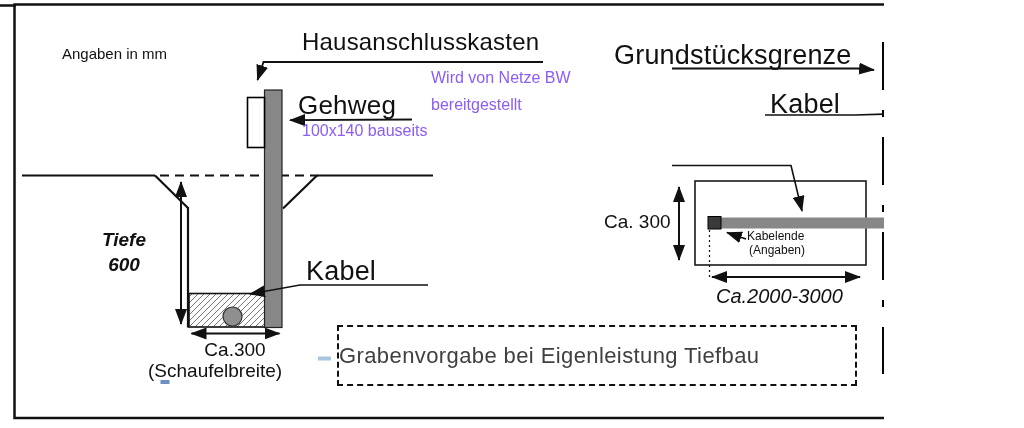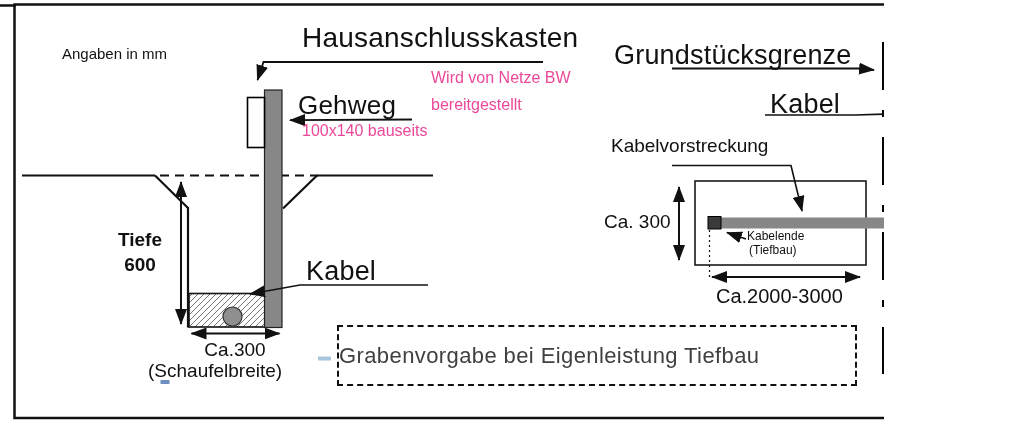--- a/index.html
+++ b/index.html
@@ -4,21 +4,21 @@
 <style>
   html,body{margin:0;padding:0;background:#fff;}
   #stage{
     position:relative;width:884px;height:428px;background:#ffffff;overflow:hidden;
     font-family:"Liberation Sans",sans-serif;color:#111;
   }
   #gfx{position:absolute;left:0;top:0;width:1024px;height:428px;}
   .lbl{position:absolute;white-space:nowrap;line-height:1.05;color:#111;}
   .big{font-size:27px;letter-spacing:.2px;}
   .mid{font-size:19px;}
-  .sub{font-size:16px;color:#ec4899;}
+  .sub{font-size:16px;color:#8b5cf6;}
   .tiny{font-size:12px;}
   .note{font-size:15px;}
   .bold2line{font-weight:bold;font-size:19px;text-align:center;line-height:25px;}
   .center{text-align:center;}
   .gehweg-box{
     position:absolute;left:934px;top:126px;width:80px;height:30px;background:#fff;
     display:flex;align-items:center;justify-content:center;font-size:16px;color:#ec4899;
   }
   .title-box{
     position:absolute;left:337px;top:325px;width:516px;height:57px;
@@ -86,44 +86,43 @@
 
     <rect x="318" y="356.5" width="13" height="4" fill="#a9c6dc"></rect>
     <rect x="160.5" y="380" width="9" height="4" fill="#6f8fc0"></rect>
 
     <line x1="0" y1="5.5" x2="16" y2="5.5" stroke="#111" stroke-width="2.5"></line>
     <rect x="14.5" y="4.5" width="1002" height="413.5" fill="none" stroke="#111" stroke-width="2.5"></rect>
   </svg>
 
   <div class="lbl note" style="left:62px;top:46px;">Angaben in mm</div>
 
-  <div class="lbl big" style="left:302px;top:23px;font-size:28px;">Hausanschlusskasten</div>
+  <div class="lbl big" style="left:302px;top:29px;font-size:24px;">Hausanschlusskasten</div>
   <div class="lbl sub" style="left:431px;top:70px;">Wird von Netze BW</div>
   <div class="lbl sub" style="left:431px;top:97px;">bereitgestellt</div>
 
   <div class="lbl big" style="left:298px;top:92px;font-size:26px;">Gehweg</div>
   <div class="lbl sub" style="left:302px;top:123px;text-align:center;">100x140 bauseits</div>
 
-  <div class="lbl bold2line" style="left:105px;top:227px;width:70px;">
+  <div class="lbl bold2line" style="left:89px;top:227px;width:70px;font-style:italic;">
     <div>Tiefe</div>
     <div>600</div>
   </div>
 
   <div class="lbl big" style="left:306px;top:257px;">Kabel</div>
 
   <div class="lbl mid center" style="left:186px;top:340px;width:98px;">Ca.300</div>
   <div class="lbl big" style="left:614px;top:41px;">Grundstücksgrenze</div>
 
   <div class="lbl mid" style="left:148px;top:361px;">(Schaufelbreite)</div>
   <div class="lbl big" style="left:770px;top:90px;">Kabel</div>
-  <div class="lbl mid" style="left:611px;top:136px;">Kabelvorstreckung</div>
   <div class="lbl mid" style="left:604px;top:212px;">Ca. 300</div>
   <div class="lbl tiny" style="left:747px;top:230px;">Kabelende</div>
-  <div class="lbl tiny" style="left:749px;top:244px;">(Tiefbau)</div>
-  <div class="lbl" style="left:716px;top:286px;font-size:20px;">Ca.2000-3000</div>
+  <div class="lbl tiny" style="left:749px;top:244px;">(Angaben)</div>
+  <div class="lbl" style="left:716px;top:286px;font-size:20px;font-style:italic;">Ca.2000-3000</div>
 
   <div class="gehweg-box">
     <span>Gehweg</span>
   </div>
 
   <div class="title-box">
     <span>Grabenvorgabe bei Eigenleistung Tiefbau</span>
   </div>
 
 </div>

